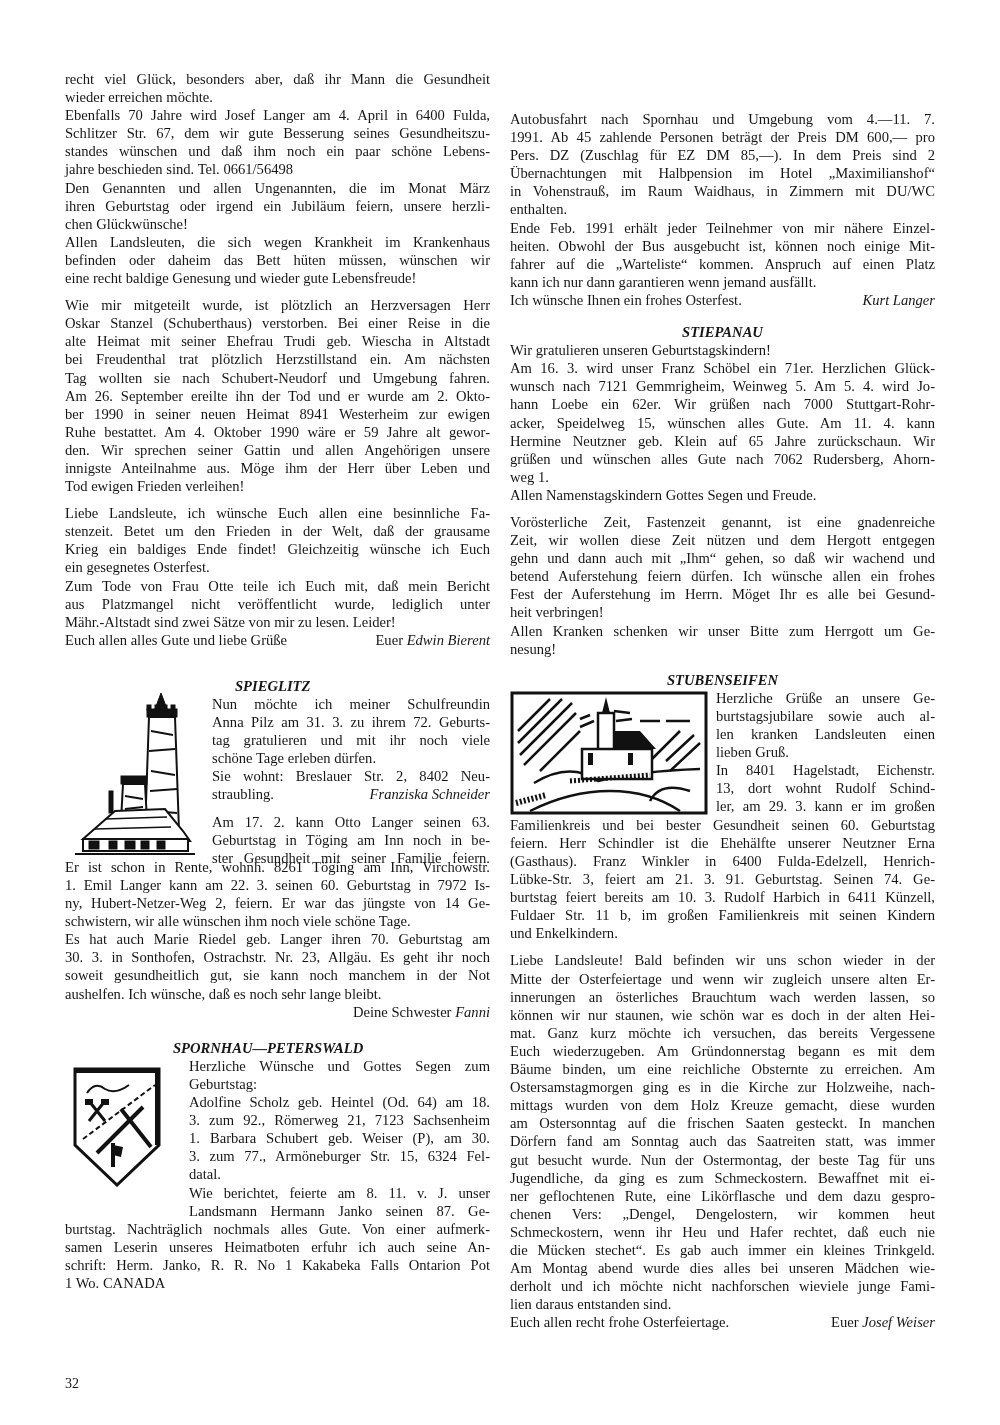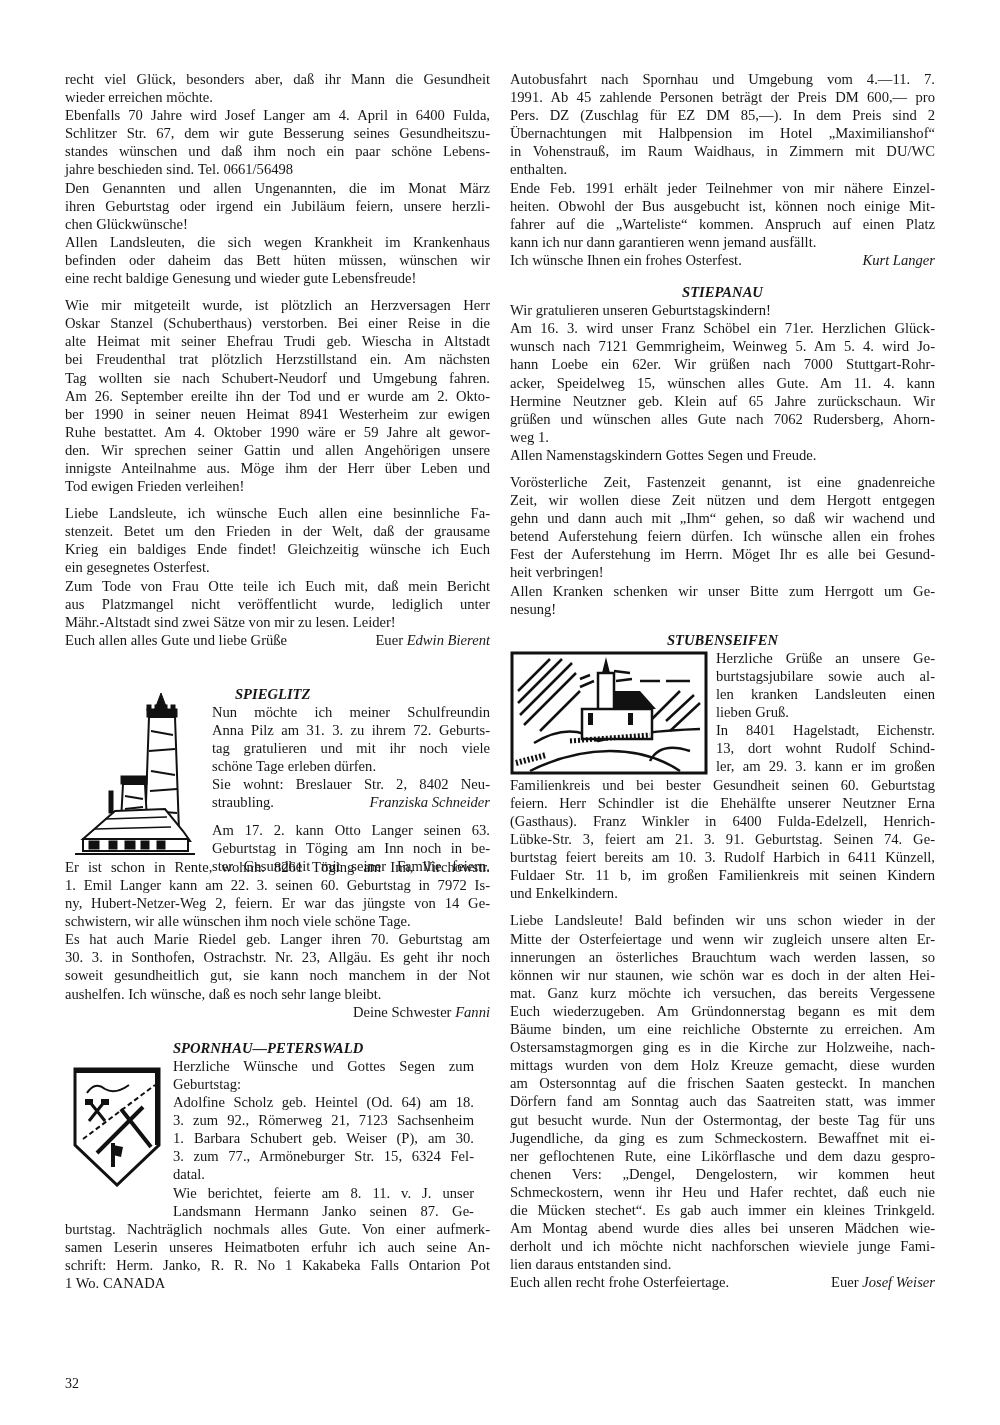--- a/index.html
+++ b/index.html
@@ -7,21 +7,21 @@
       width: 1000px; height: 1425px; position: relative; overflow: hidden;
       font-family: "Liberation Serif", "DejaVu Serif", serif;
       color: #161616;
     }
     .col {
       position: absolute; top: 70px; width: 425px;
       font-size: 14.6px; line-height: 18.1px;
       text-align: justify;
     }
     .col.left { left: 65px; }
-    .col.right { left: 510px; }
+    .col.right { left: 510px; margin-top: 40px; }
     .line { display: block; text-align: justify; text-align-last: justify; white-space: nowrap; height: 18.1px; }
     .line.end { text-align-last: left; }
     .line.right-al { text-align-last: right; text-align: right; }
     .gap { height: 9px; }
     b { font-weight: normal; }
     i { font-style: italic; }
     .heading {
       font-weight: bold; text-align: center; font-size: 14.6px; height: 18.1px; line-height: 18.1px; font-style: italic;
     }
     .sig-row { display: flex; justify-content: space-between; white-space: nowrap; height: 18.1px; }
@@ -103,21 +103,21 @@
           <rect x="8" y="148" width="105" height="12" fill="#fff" stroke-width="2"></rect>
           <rect x="14" y="150" width="10" height="8"></rect>
             <rect x="34" y="150" width="8" height="8"></rect>
             <rect x="50" y="150" width="10" height="8"></rect>
             <rect x="66" y="150" width="8" height="8"></rect>
             <rect x="82" y="150" width="8" height="8"></rect>
           <path d="M0 163 L120 163" stroke-width="2"></path>
         </g>
       </svg>
     </div>
-    <div style="position:absolute; left:147px; top:8px; width:278px;">
+    <div style="position:absolute; left:147px; top:0; width:278px;">
       <div class="heading" style="text-align:left; padding-left:23px;">SPIEGLITZ</div>
       <span class="line">Nun möchte ich meiner Schulfreundin</span>
       <span class="line"><b>Anna Pilz</b><span> am 31. 3. zu ihrem 72. Geburts-</span></span>
       <span class="line">tag gratulieren und mit ihr noch viele</span>
       <span class="line end">schöne Tage erleben dürfen.</span>
       <span class="line">Sie wohnt: Breslauer Str. 2, 8402 Neu-</span>
       <div class="sig-row">
         <span>straubling.</span>
         <i>Franziska Schneider</i>
       </div>
@@ -149,21 +149,21 @@
         <path d="M16 28 Q24 16 34 24 Q44 30 58 20" fill="none" stroke="#111" stroke-width="2"></path>
         <path d="M12 74 L84 20" stroke="#111" stroke-width="2" stroke-dasharray="5 3"></path>
         <path d="M26 88 L72 42 M50 44 L80 82" stroke="#111" stroke-width="4"></path>
         <path d="M18 36 L34 56 M34 36 L18 56" stroke="#111" stroke-width="3"></path>
         <rect x="14" y="34" width="8" height="6" fill="#111"></rect>
           <rect x="30" y="34" width="8" height="6" fill="#111"></rect>
         <path d="M42 78 L42 102" stroke="#111" stroke-width="4"></path>
         <path d="M42 80 L52 82 L50 92 L42 90 Z" fill="#111"></path>
       </svg>
     </div>
-    <div style="position:absolute; left:108px; top:0; width:301px;">
+    <div style="position:absolute; left:124px; top:0; width:301px;">
       <span class="line">Herzliche Wünsche und Gottes Segen zum</span>
       <span class="line end">Geburtstag:</span>
       <span class="line"><b>Adolfine Scholz</b><span> geb. Heintel (Od. 64) am 18.</span></span>
       <span class="line">3. zum 92., Römerweg 21, 7123 Sachsenheim</span>
       <span class="line"><span>1. </span><b>Barbara Schubert</b><span> geb. Weiser (P), am 30.</span></span>
       <span class="line">3. zum 77., Armöneburger Str. 15, 6324 Fel-</span>
       <span class="line end">datal.</span>
       <span class="line">Wie berichtet, feierte am 8. 11. v. J. unser</span>
       <span class="line"><span>Landsmann </span><b>Hermann Janko</b><span> seinen 87. Ge-</span></span>
     </div>

